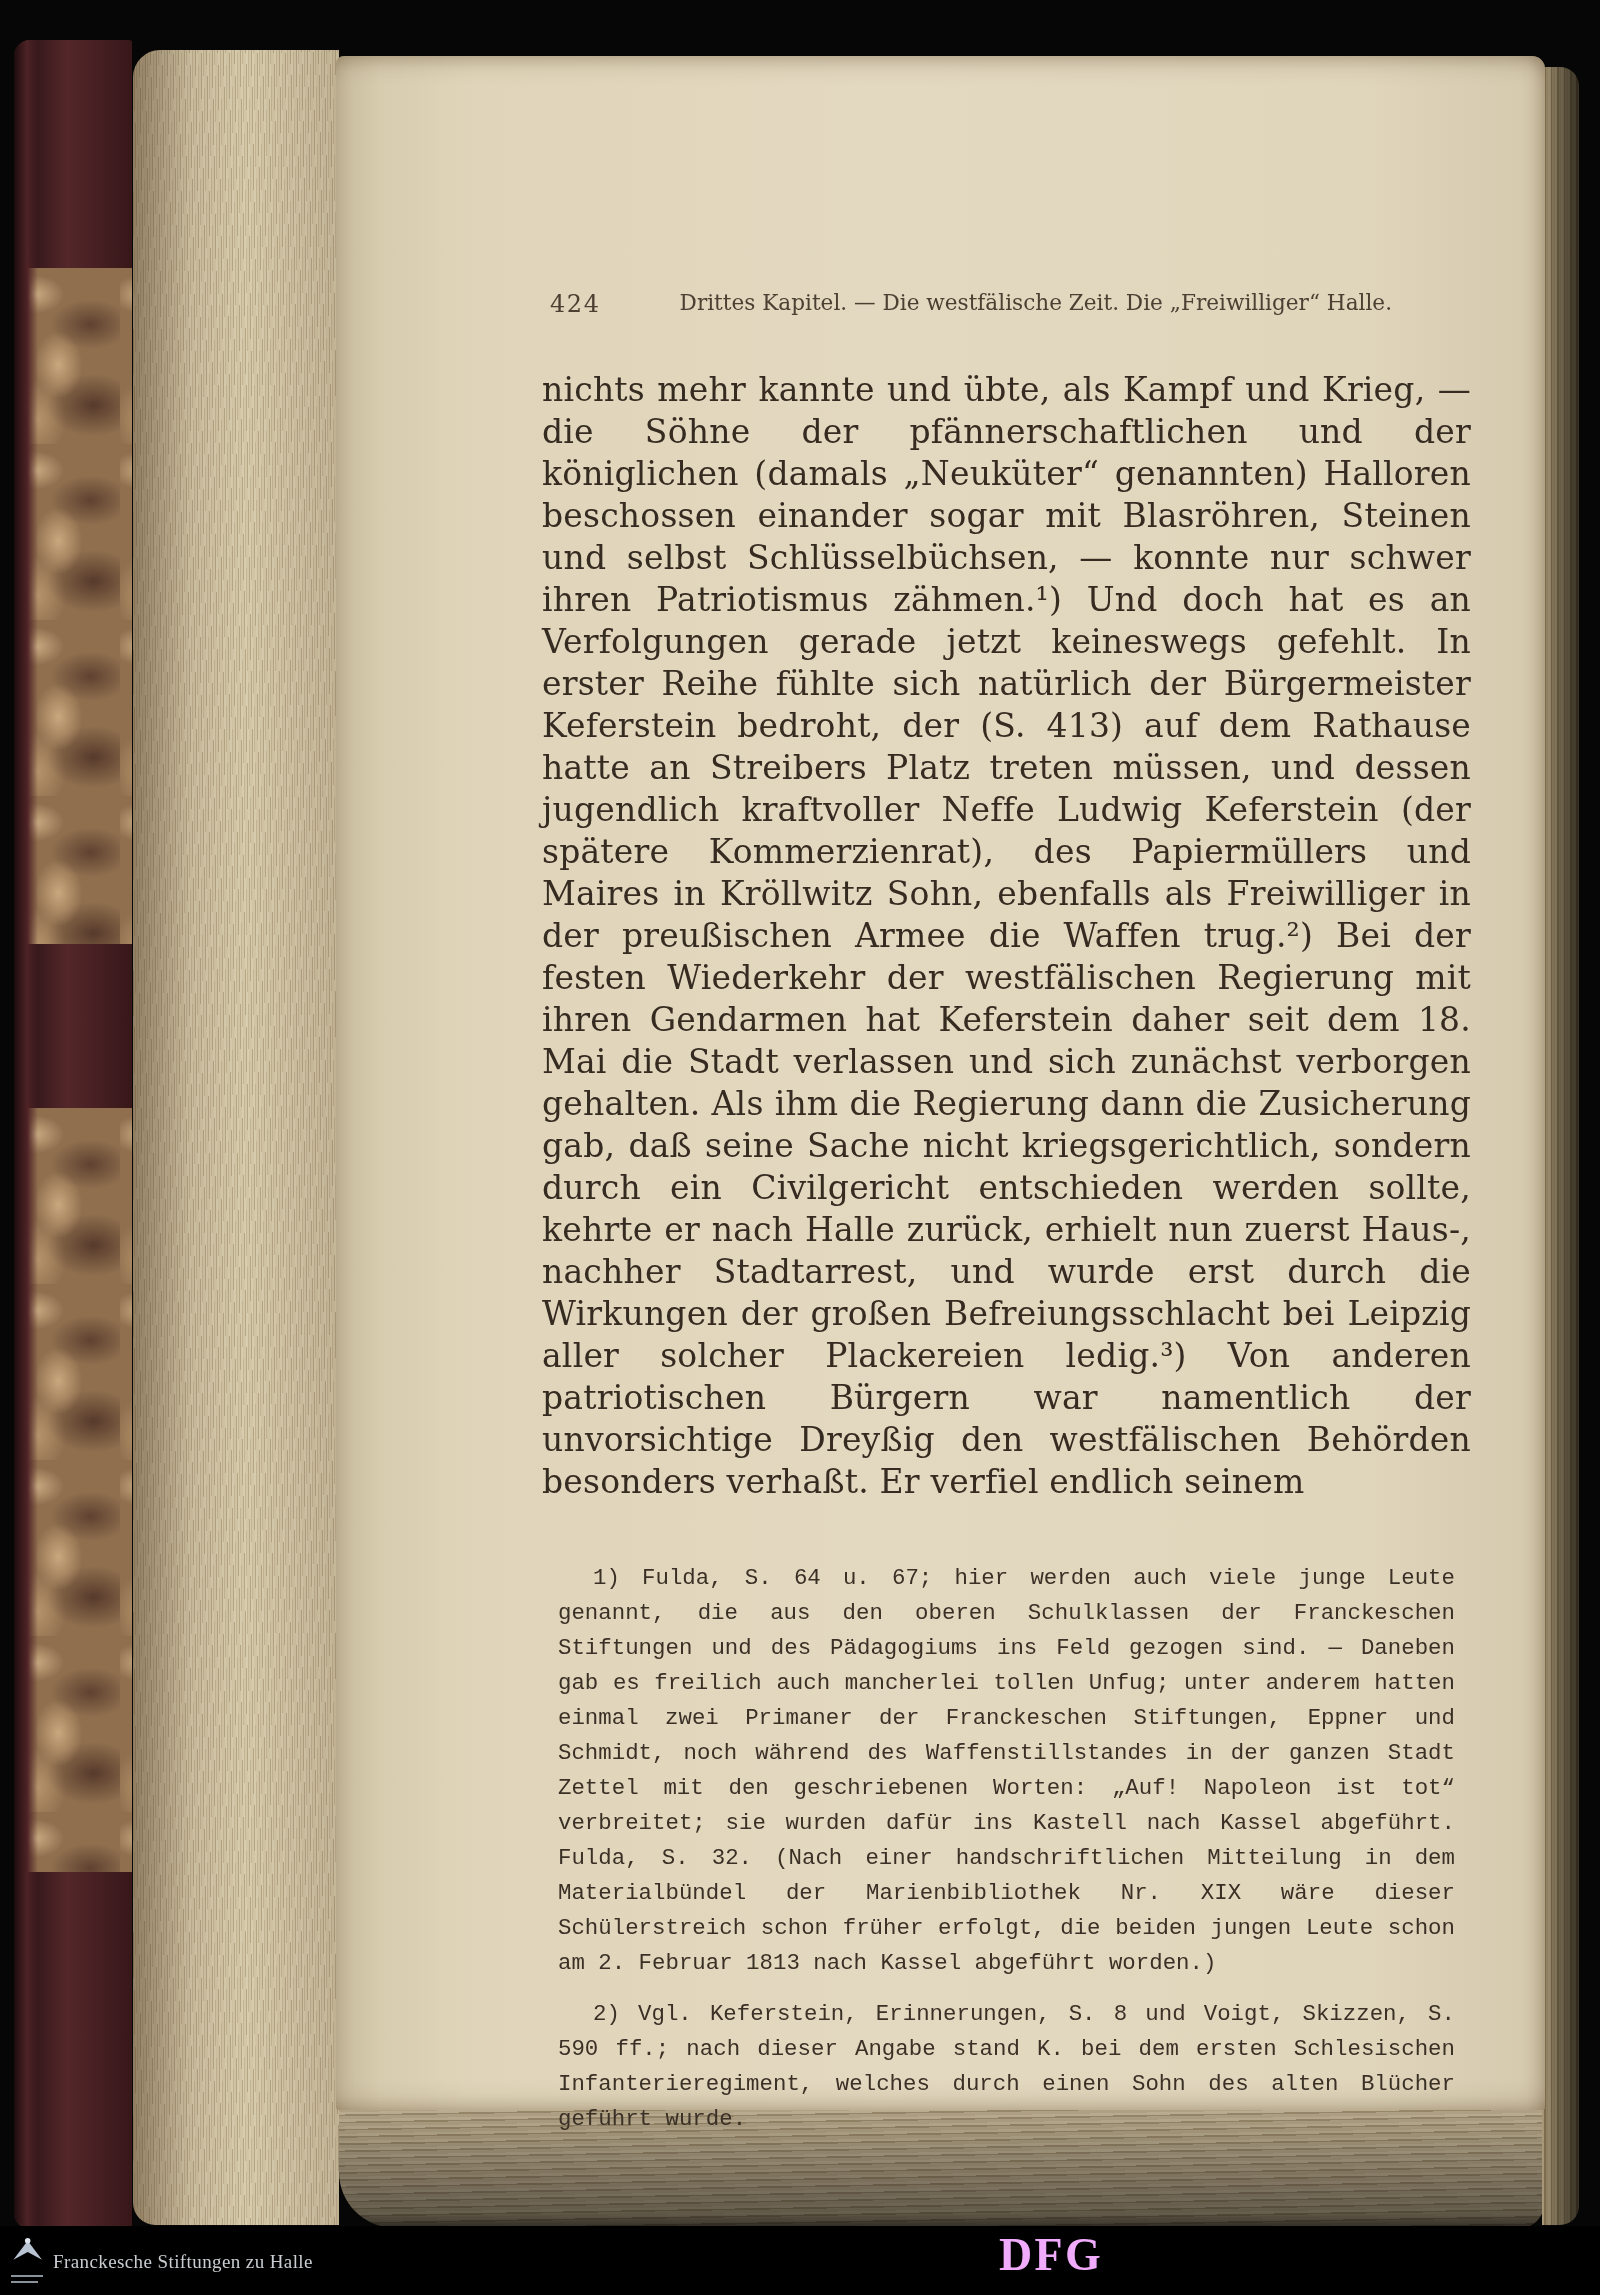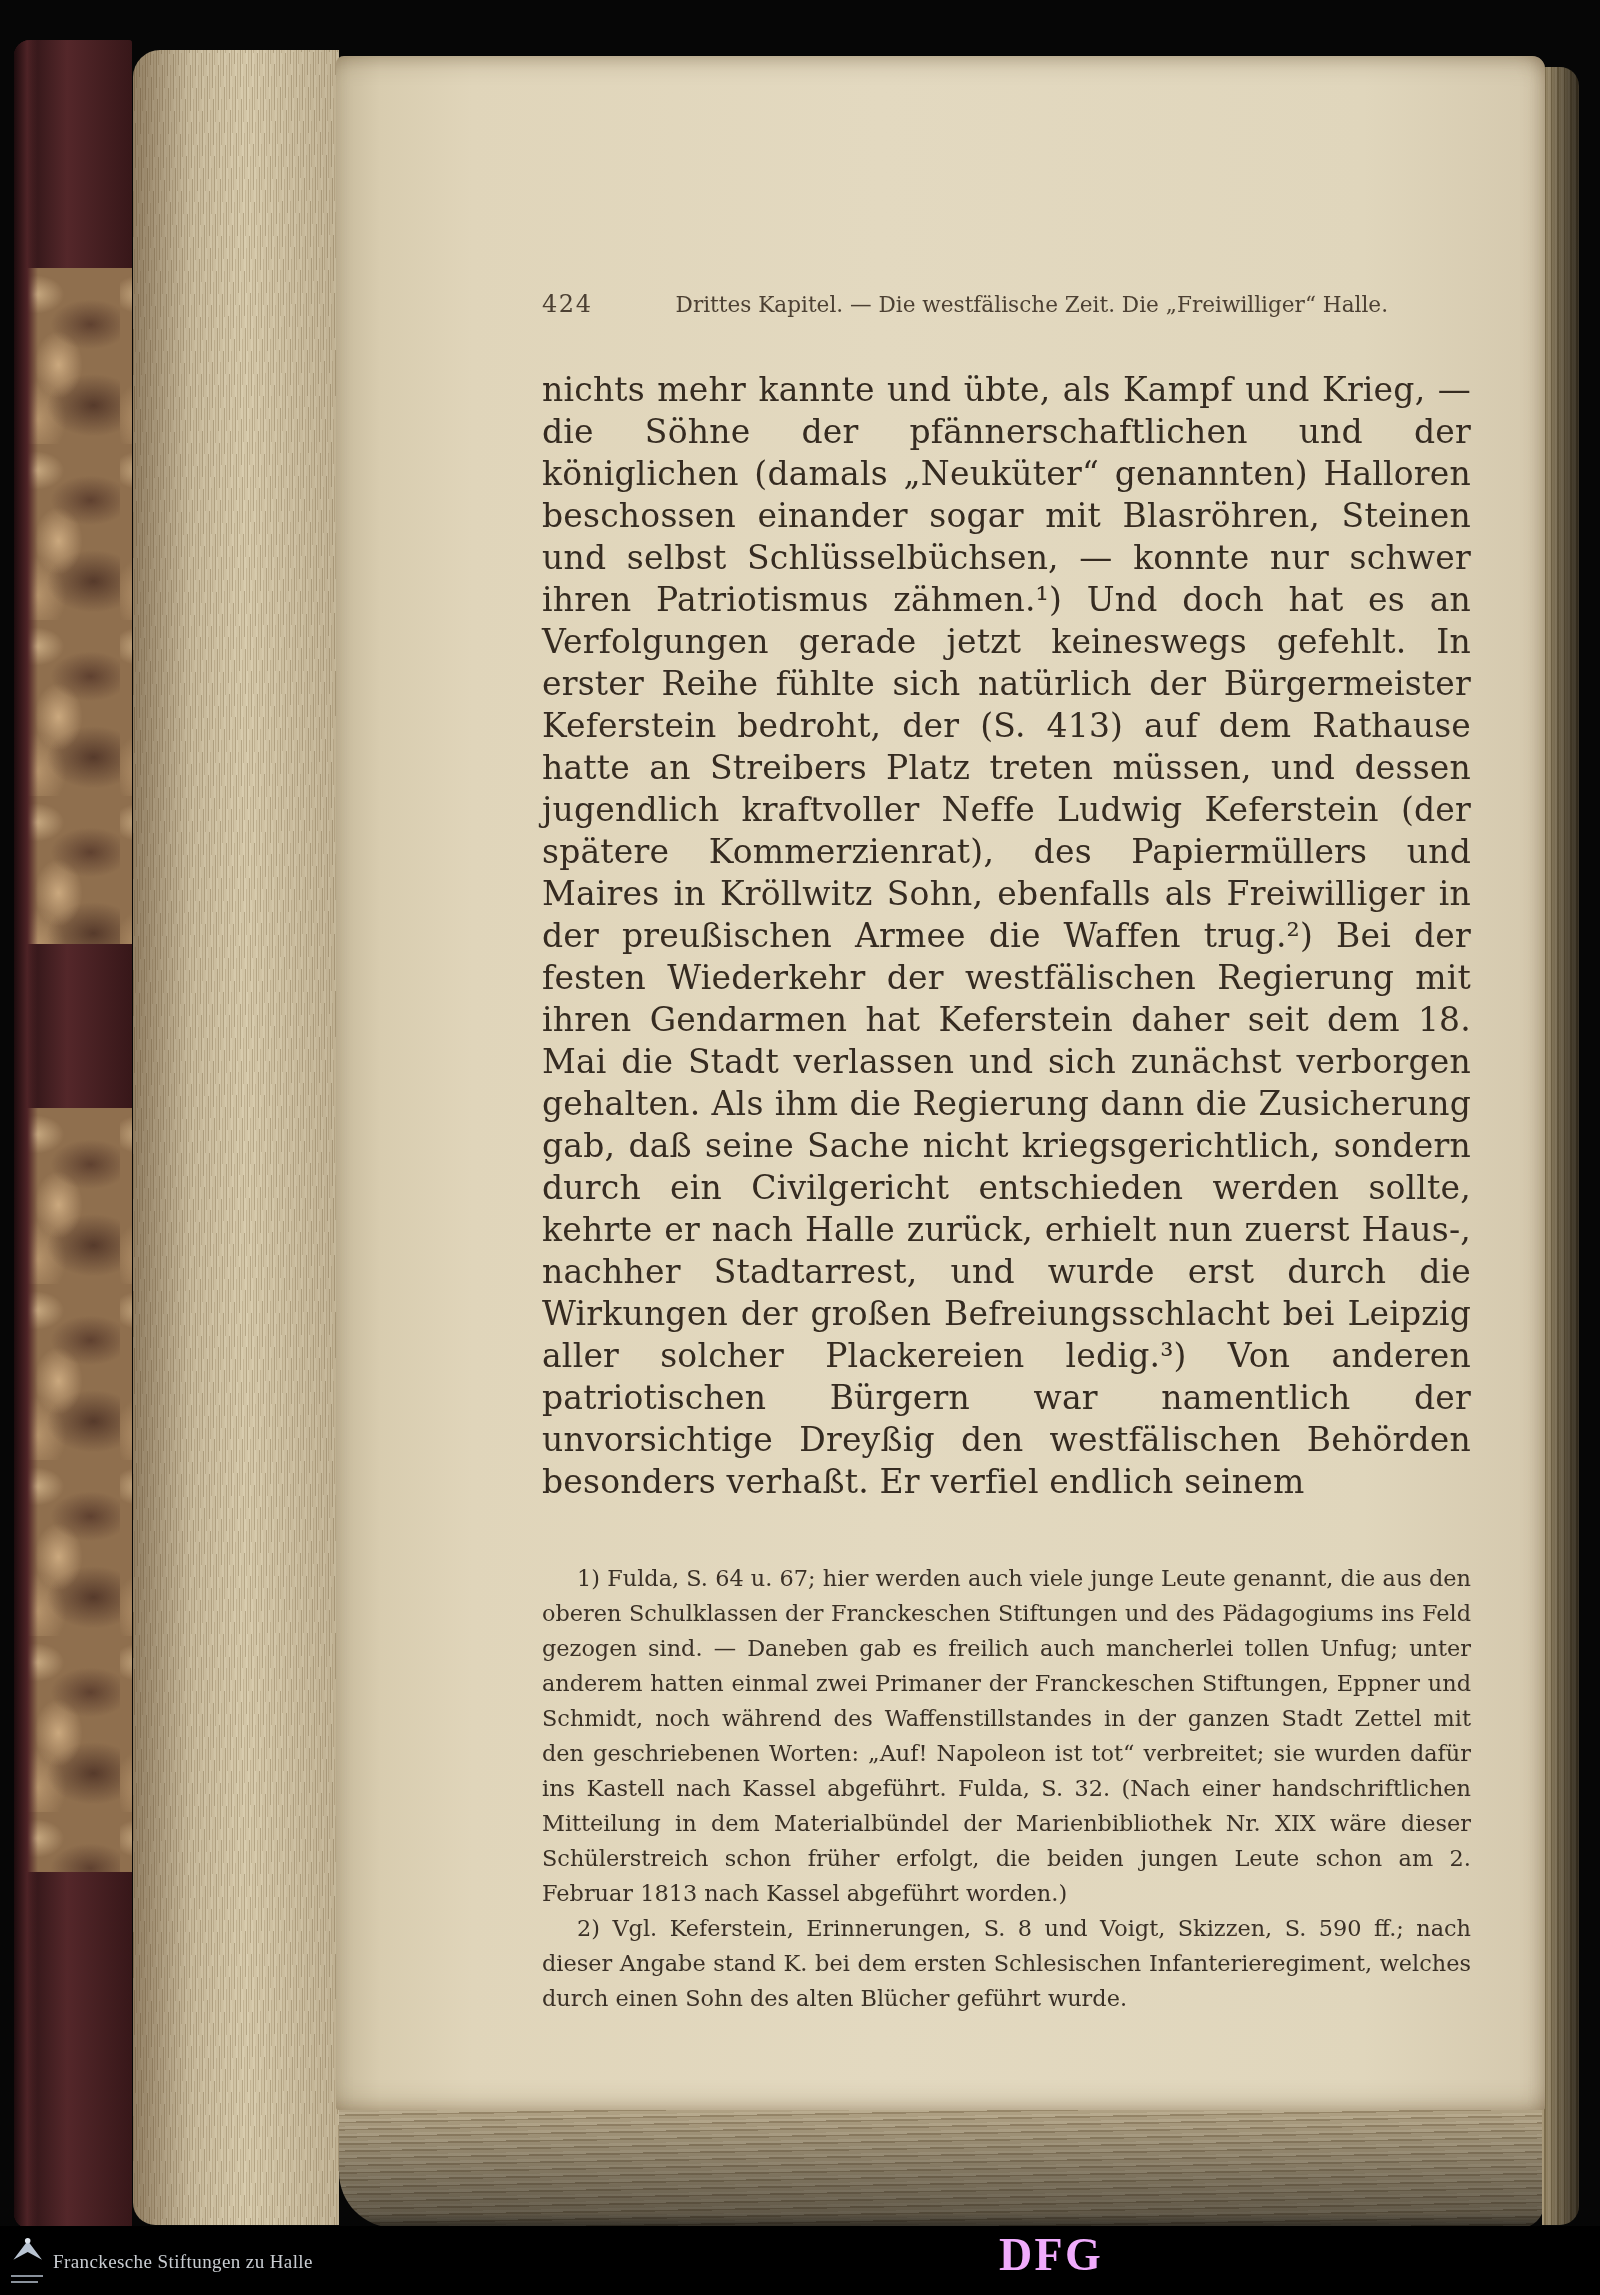--- a/index.html
+++ b/index.html
@@ -84,23 +84,24 @@
     border-radius: 8px 12.8px 3.2px 3.2px;
     background: linear-gradient(90deg, #c6b99b 0px, #d8ccaf 44px, #e0d5ba 136px, #e3d9c0 45%, #e0d6bc 85%, #d5c9ae 99%);
     box-shadow:
       inset 0 12.8px 25.6px -14.4px rgba(80,55,25,.5),
       inset 0 -16px 29px -17.6px rgba(80,55,25,.45),
       inset -12.8px 0 24px -14.4px rgba(80,55,25,.4);
     color: #33291f;
   }
 
   .head {
-    display: flex; align-items: center;
+    display: flex; align-items: flex-start;
     font-size: 24px; color: #4c4033;
     margin-bottom: 51px;
+    margin-left: 8px;
   }
   .pagenum { letter-spacing: 1.6px; }
   .running { flex: 1; text-align: center; font-size: 21.6px; white-space: nowrap; }
 
   .bodytext {
     margin: 0;
     font-size: 33px;
     line-height: 42px;
     text-align: justify;
     hyphens: auto;
@@ -109,21 +110,21 @@
   }
 
   .footnotes {
     margin-top: 58px;
     font-size: 22.4px;
     line-height: 35px;
     text-align: justify;
     hyphens: auto;
     color: #3a3026;
   }
-  .footnotes p { margin: 0; text-indent: 35px; }
+  .footnotes p { margin: 16px; text-indent: 35px; font-family: Liberation Mono, monospace; }
 
   
   .footerbar {
     position: absolute; left: 0; bottom: 0;
     width: 1601px; height: 69px;
     background: #000;
     font-family: Liberation Serif, serif;
   }
   .inst-logo { position: absolute; left: 9.6px; bottom: 8px; width: 37px; height: 51px; }
   .inst-logo .bar { position: absolute; left: 1.6px; height: 2.4px; background: #8a929c; }

